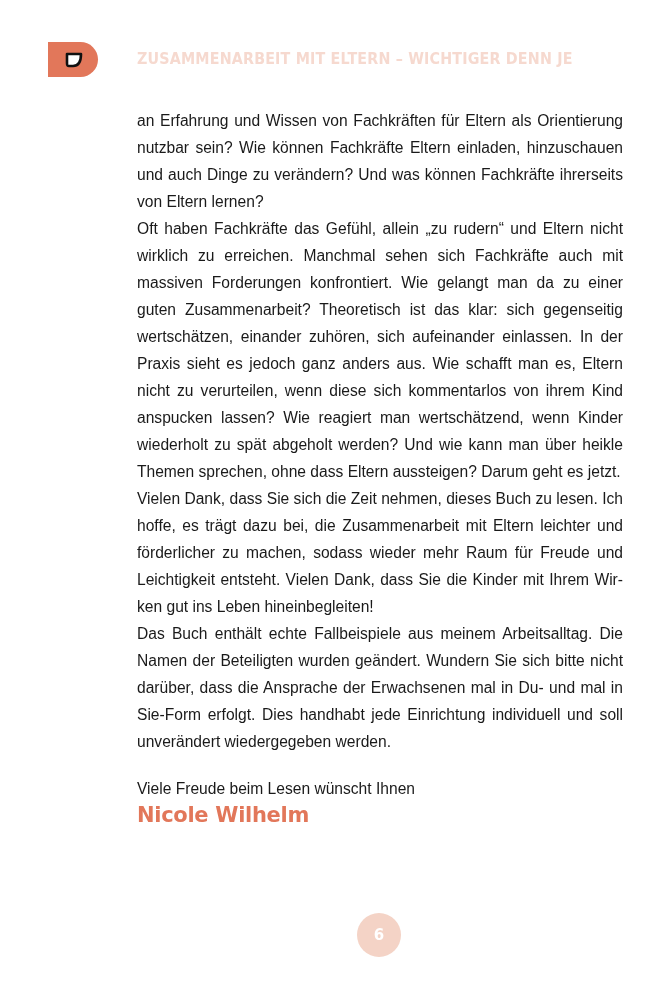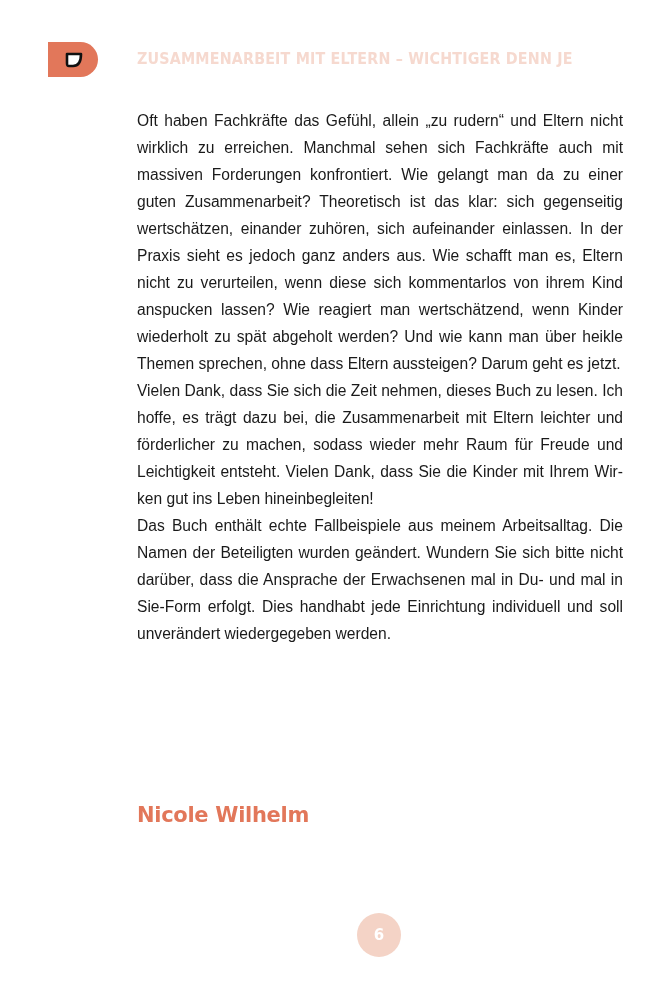--- a/index.html
+++ b/index.html
@@ -102,21 +102,23 @@
 
   <div class="chapter-tab">
     <svg width="20" height="18" viewBox="0 0 20 18">
       <path d="M3 3 H17 C17 10 15 15 9 15 H5 C3 15 3 14 3 12 Z" fill="#ffffff" stroke="#111111" stroke-width="2.6" stroke-linejoin="round"></path>
     </svg>
   </div>
 
   <div class="running-header">ZUSAMMENARBEIT MIT ELTERN – WICHTIGER DENN JE</div>
 
   <div class="body-text">
+    <p>an Erfahrung und Wissen von Fachkräften für Eltern als Orientierung nutzbar sein? Wie können Fachkräfte Eltern einladen, hinzuschauen und auch Dinge zu verändern? Und was können Fachkräfte ihrerseits von Eltern lernen?</p>
     <p>Oft haben Fachkräfte das Gefühl, allein „zu rudern“ und Eltern nicht wirklich zu erreichen. Manchmal sehen sich Fachkräfte auch mit massiven Forderungen konfrontiert. Wie gelangt man da zu einer guten Zusammenarbeit? Theoretisch ist das klar: sich gegenseitig wertschätzen, einander zuhören, sich aufeinander einlassen. In der Praxis sieht es jedoch ganz anders aus. Wie schafft man es, Eltern nicht zu verurteilen, wenn diese sich kommentarlos von ihrem Kind anspucken lassen? Wie reagiert man wertschätzend, wenn Kinder wiederholt zu spät abgeholt werden? Und wie kann man über heikle Themen sprechen, ohne dass Eltern aussteigen? Darum geht es jetzt.</p>
     <p>Vielen Dank, dass Sie sich die Zeit nehmen, dieses Buch zu lesen. Ich hoffe, es trägt dazu bei, die Zusammenarbeit mit Eltern leichter und förderlicher zu machen, sodass wieder mehr Raum für Freude und Leichtigkeit entsteht. Vielen Dank, dass Sie die Kinder mit Ihrem Wir­ken gut ins Leben hineinbegleiten!</p>
     <p>Das Buch enthält echte Fallbeispiele aus meinem Arbeitsalltag. Die Namen der Beteiligten wurden geändert. Wundern Sie sich bitte nicht darüber, dass die Ansprache der Erwachsenen mal in Du- und mal in Sie-Form erfolgt. Dies handhabt jede Einrichtung individuell und soll unverändert wiedergegeben werden.</p>
   </div>
 
+  <div class="closing">Viele Freude beim Lesen wünscht Ihnen</div>
   <div class="signature">Nicole Wilhelm</div>
 
   <div class="page-number">6</div>
 </div>
 
 </body></html>

